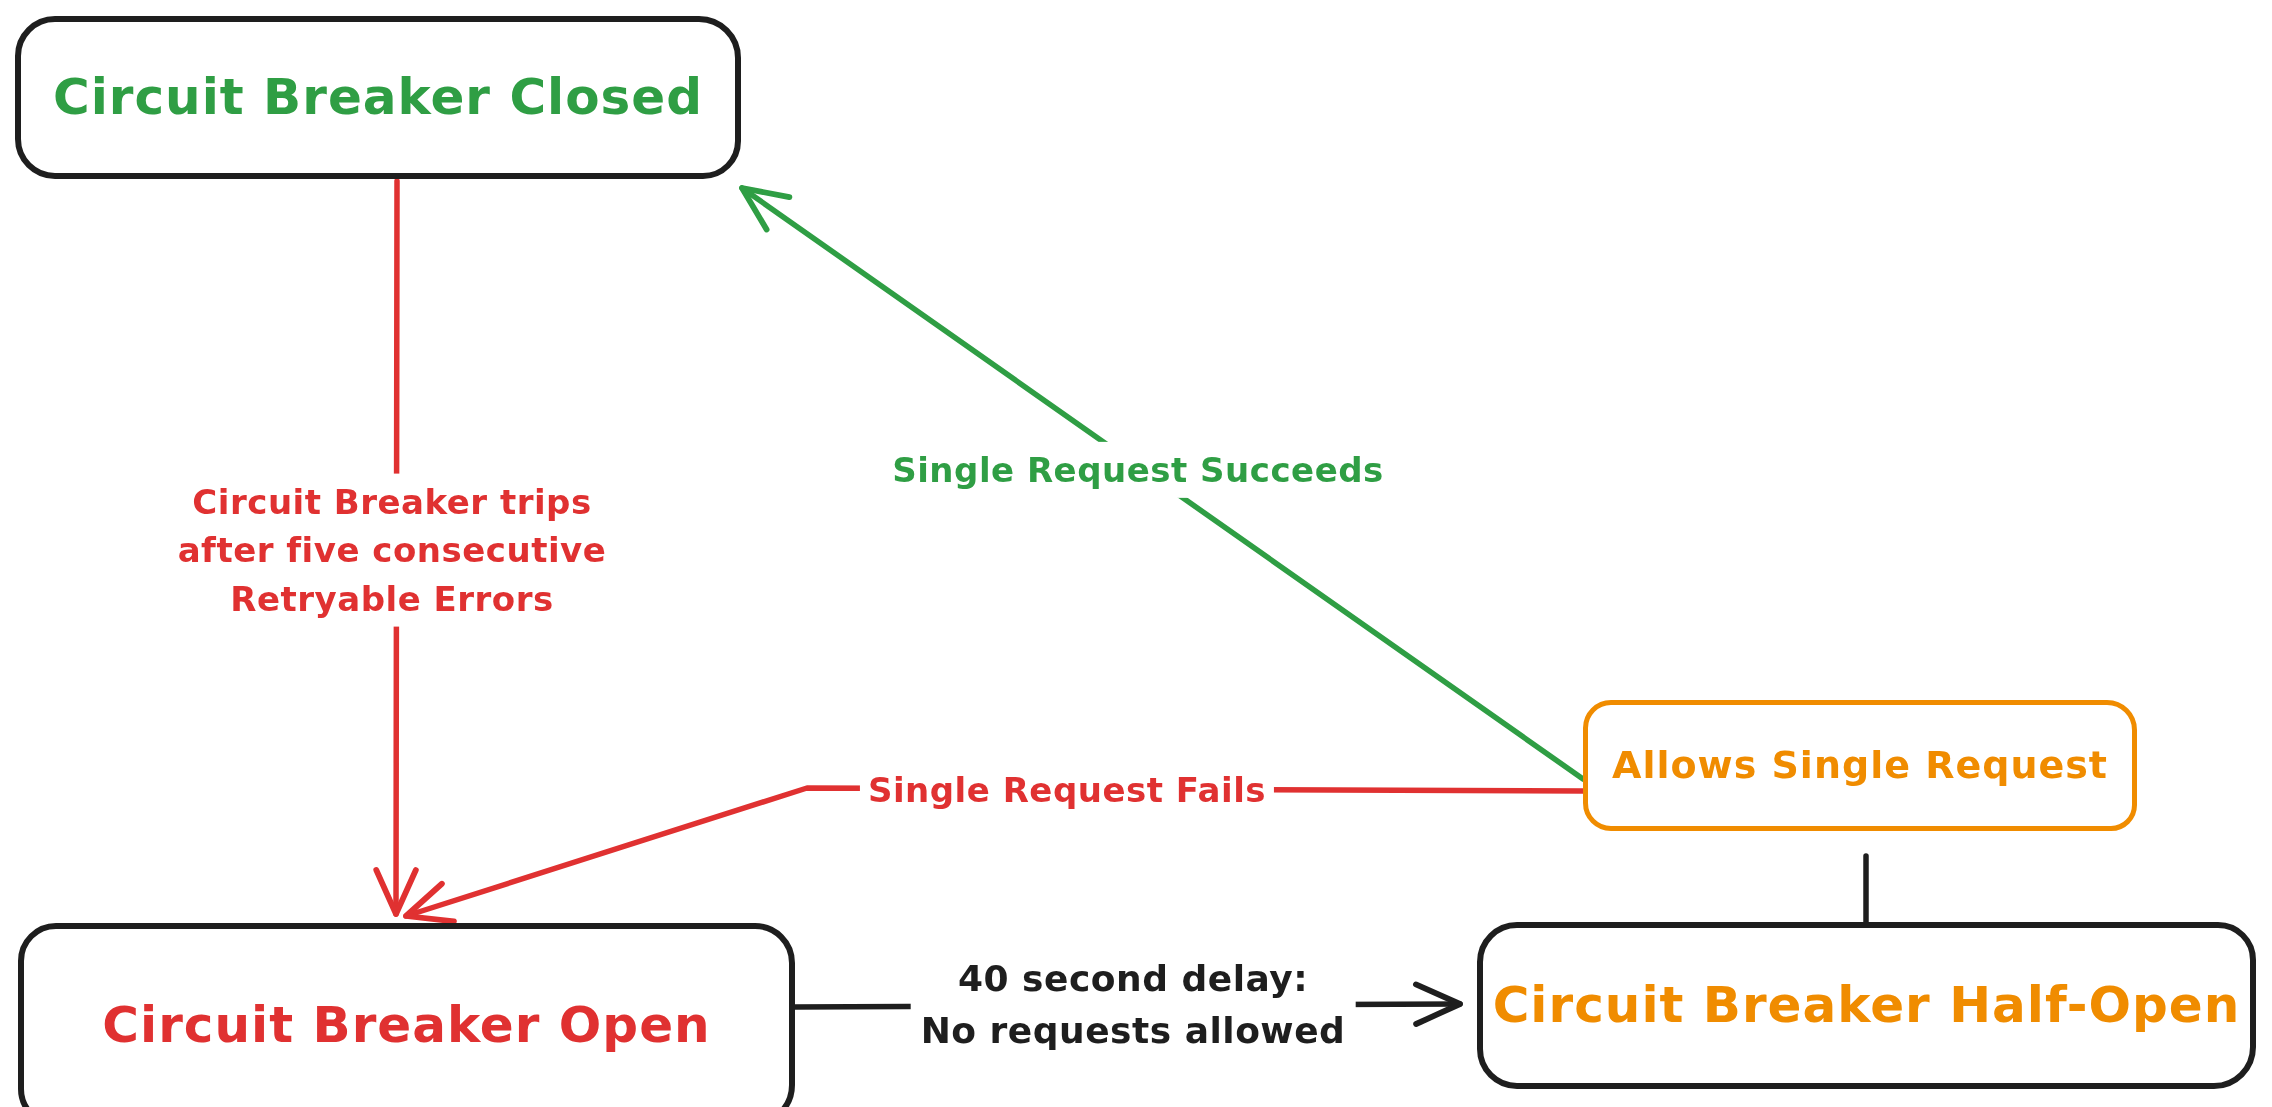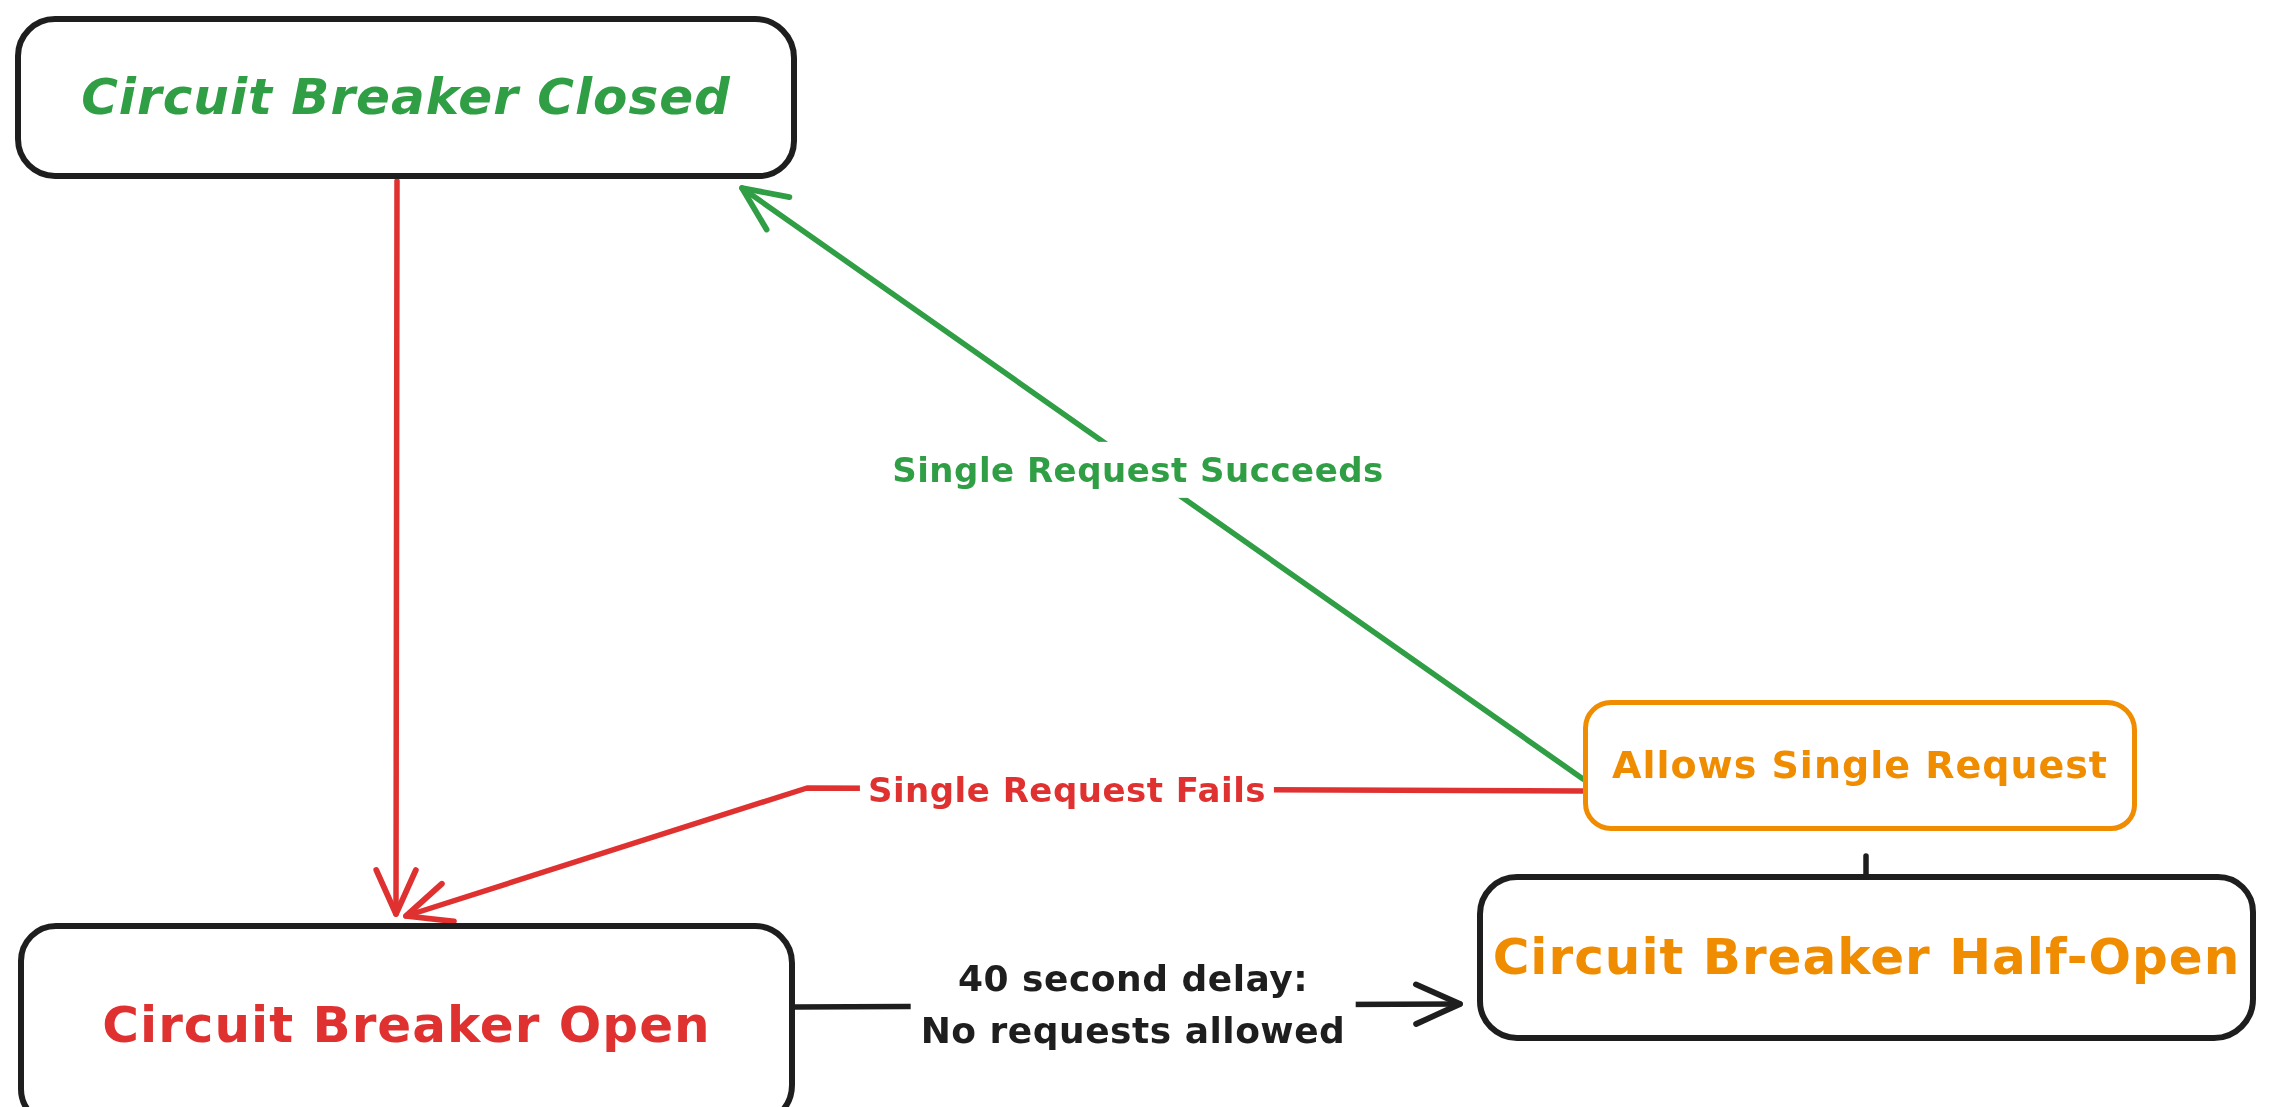--- a/index.html
+++ b/index.html
@@ -25,23 +25,23 @@
   .node{
     position:absolute;
     background:#ffffff;
     border:6px solid var(--ink);
     display:flex;
     align-items:center;
     justify-content:center;
     box-sizing:border-box;
     text-align:center;
   }
-  #node-closed   {left:15px;  top:16px;  width:782px; height:163px; border-radius:40px 42px 38px 40px;font-style:italic;}
+  #node-closed   {left:15px;  top:16px;  width:726px; height:163px; border-radius:40px 42px 38px 40px;}
   #node-open     {left:18px;  top:923px; width:777px; height:204px; border-radius:38px 40px 42px 38px;}
-  #node-halfopen {left:1477px;top:874px; width:779px; height:167px; border-radius:40px 38px 42px 40px;}
+  #node-halfopen {left:1477px;top:922px; width:779px; height:167px; border-radius:40px 38px 42px 40px;}
   #node-allows{
     left:1583px;top:700px;width:554px;height:131px;
     border:5px solid var(--orange);
     border-radius:28px 30px 26px 28px;
   }
   .node-label{
     font-weight:bold;
     font-size:50px;
     letter-spacing:1px;
     line-height:1.1;
@@ -108,20 +108,25 @@
   </div>
 
   <div class="node" id="node-halfopen">
     <span class="node-label orange-text">Circuit Breaker Half-Open</span>
   </div>
 
   <div class="node" id="node-allows">
     <span class="node-label orange-text">Allows Single Request</span>
   </div>
 
+  <div class="edge-label red-text" id="label-trip">
+    <span>Circuit Breaker trips</span>
+    <span>after five consecutive</span>
+    <span>Retryable Errors</span>
+  </div>
 
   <div class="edge-label green-text" id="label-succeed">
     <span>Single Request Succeeds</span>
   </div>
 
   <div class="edge-label red-text" id="label-fail">
     <span>Single Request Fails</span>
   </div>
 
   <div class="edge-label ink-text" id="label-delay">

